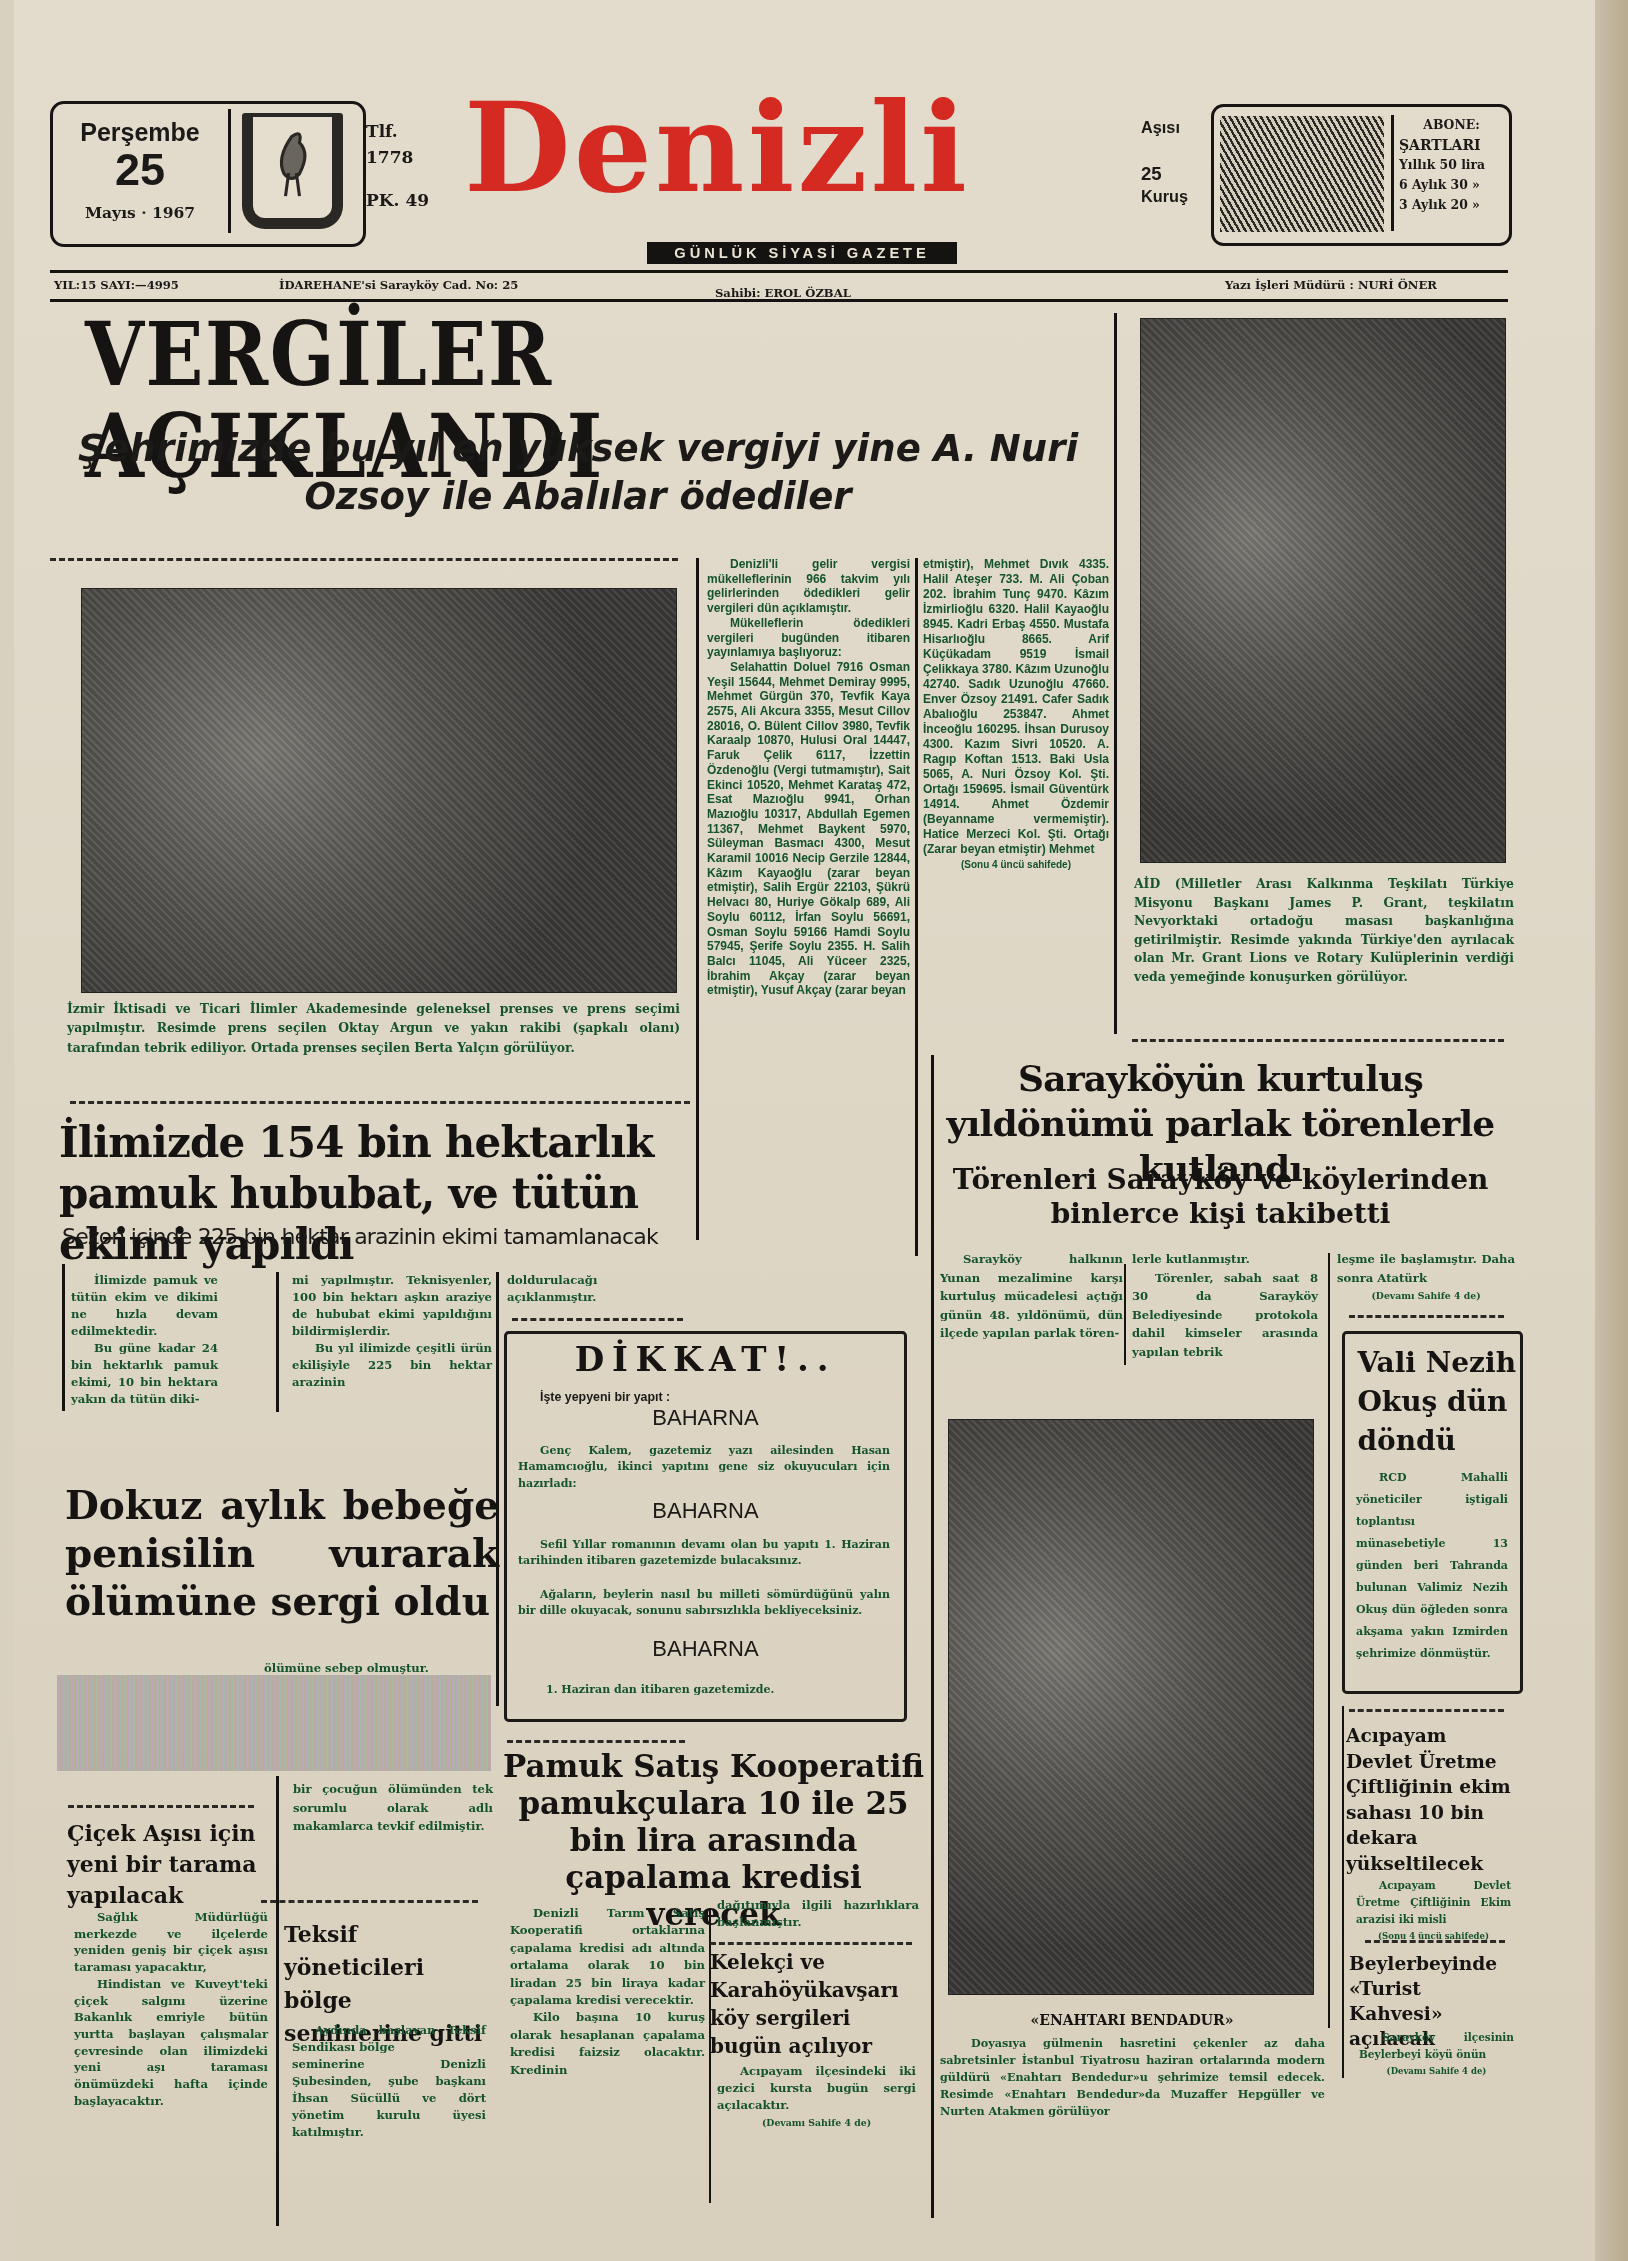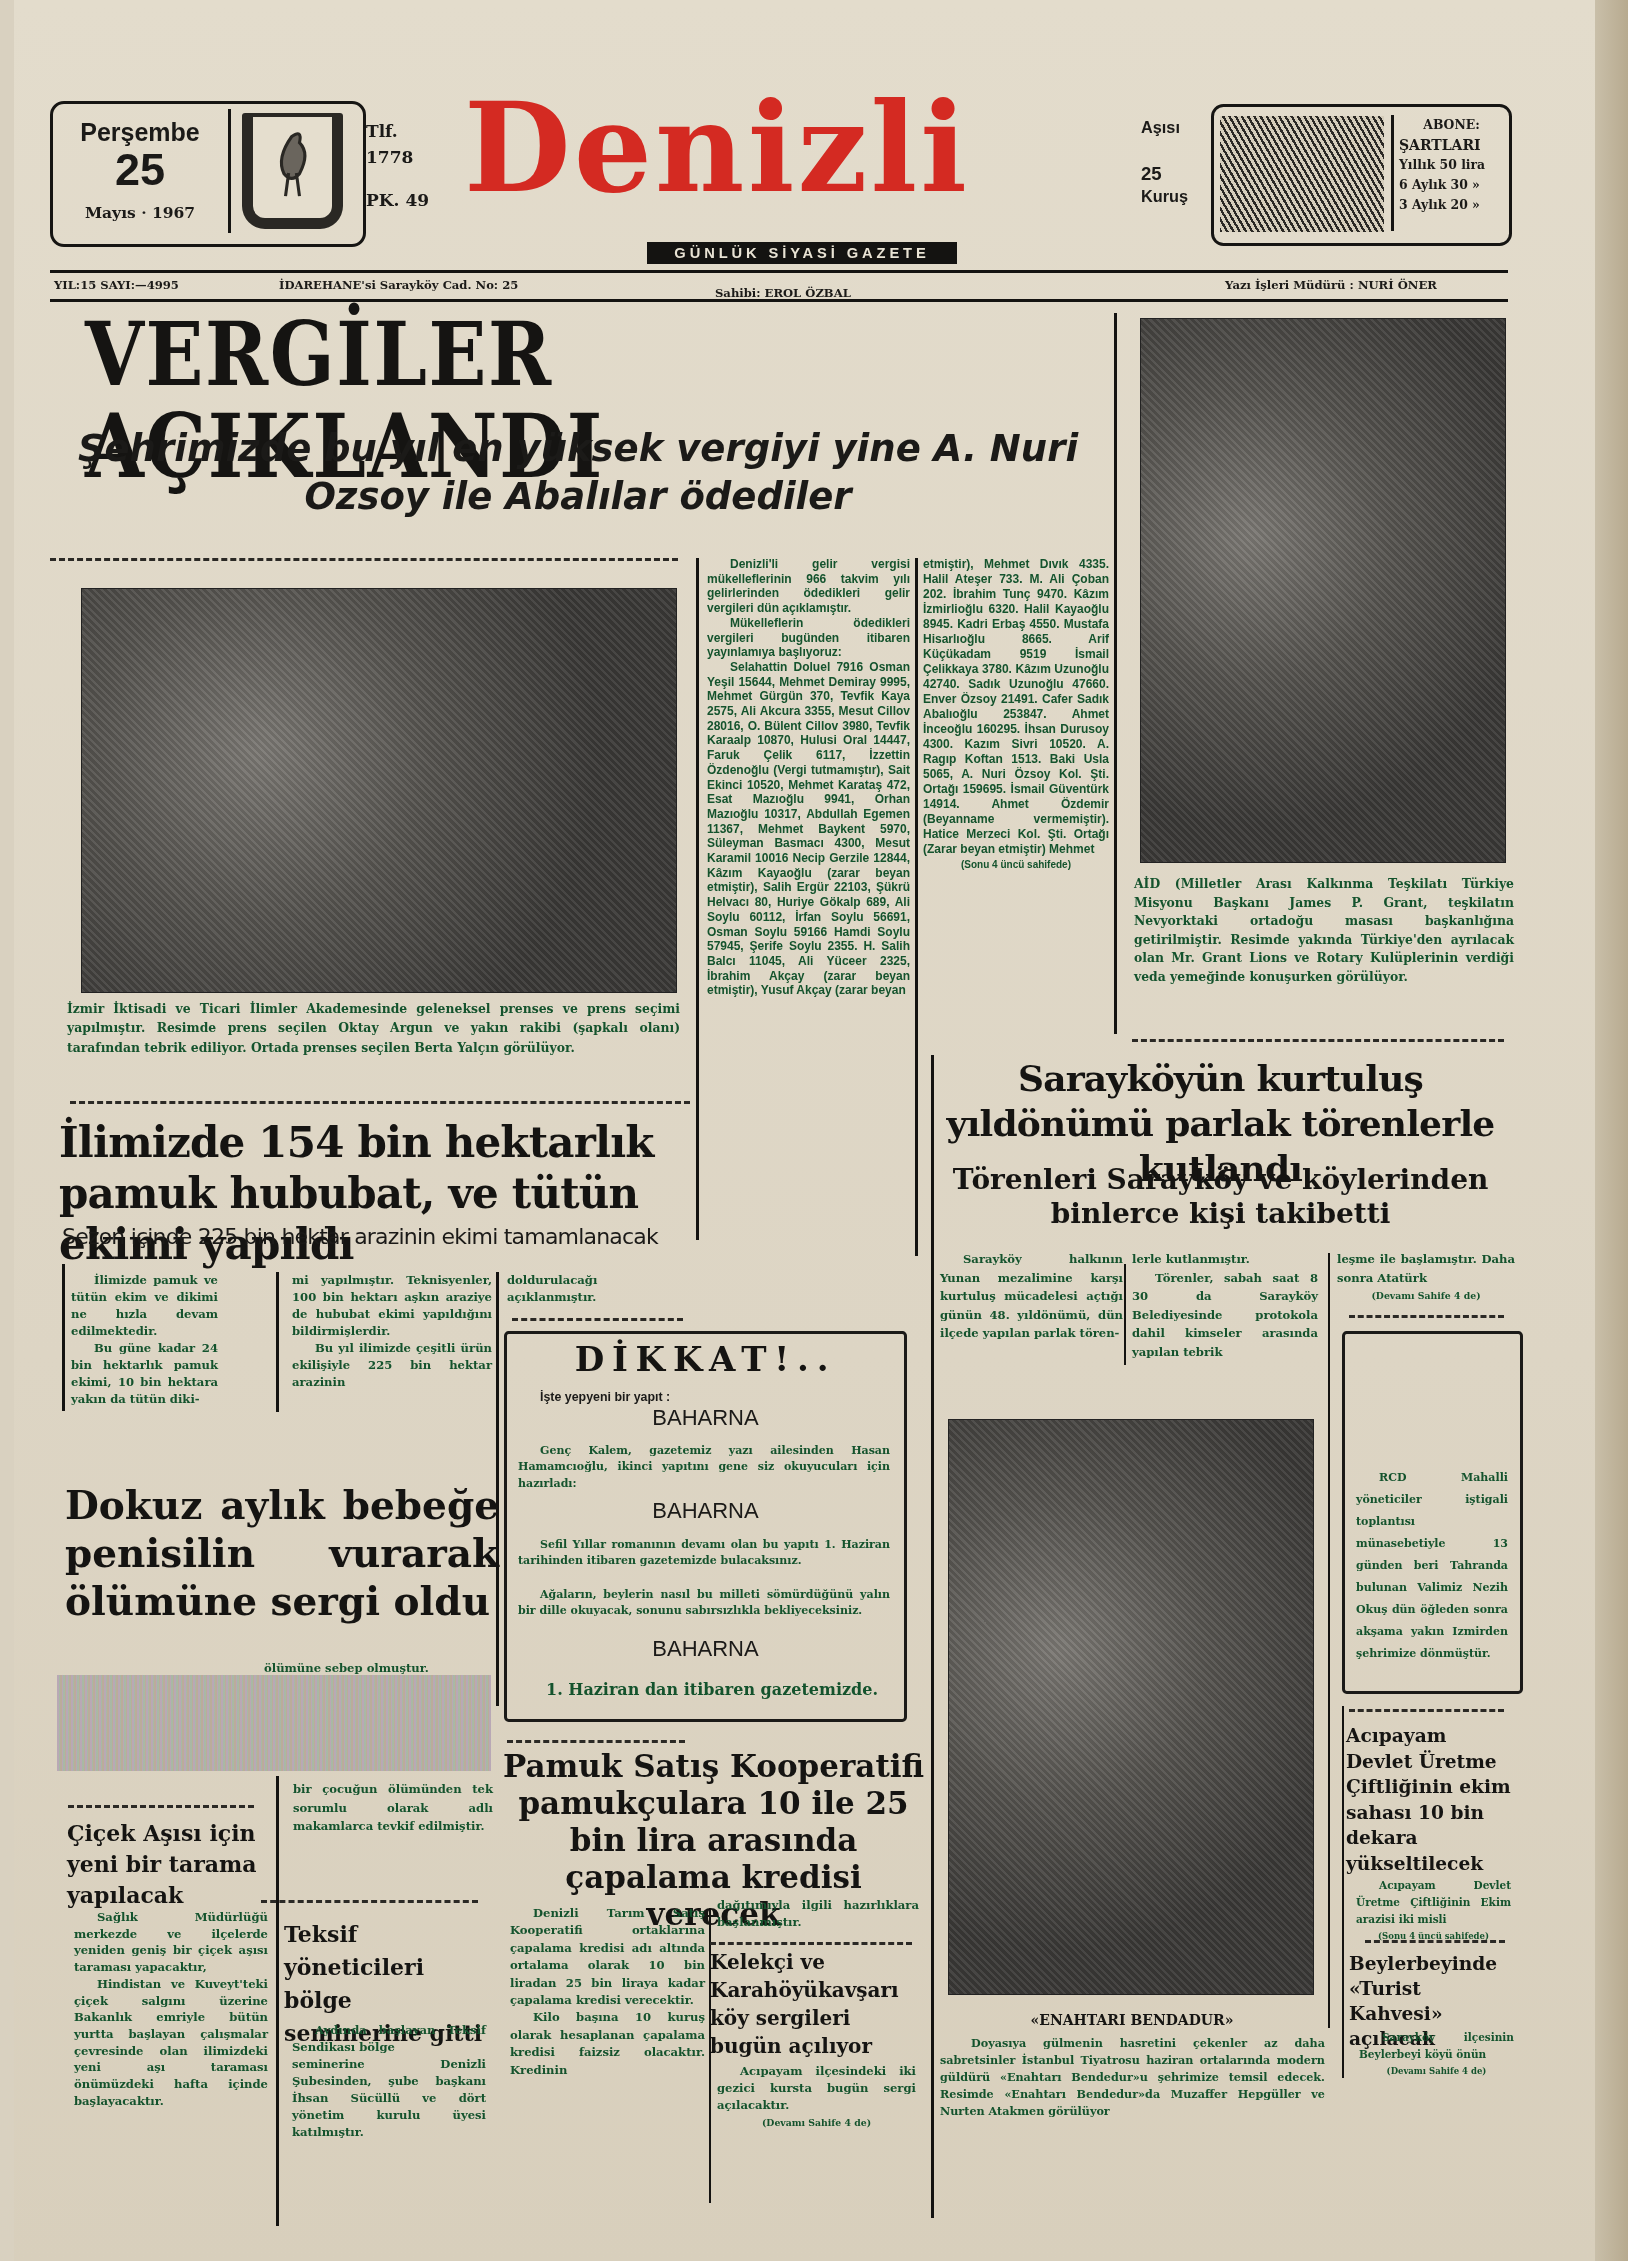--- a/index.html
+++ b/index.html
@@ -155,21 +155,21 @@
 
 <div class="abs wavy" style="left:504px;top:1331px;width:397px;height:385px;">
   <div class="abs hl center" style="left:0;top:7.8px;width:397px;font-size:34px;letter-spacing:7.8px;">DİKKAT!..</div>
   <div class="abs cond" style="left:33px;top:56px;font-size:12.4px;font-weight:bold;">İşte yepyeni bir yapıt :</div>
   <div class="abs cond center" style="left:0;top:71px;width:397px;font-size:22px;">BAHARNA</div>
   <div class="abs body" style="left:11px;top:109px;width:372px;font-family:'DejaVu Serif',serif;font-size:11px;line-height:16.3px;text-indent:22px;">Genç Kalem, gazetemiz yazı ailesinden Hasan Hamamcıoğlu, ikinci yapıtını gene siz okuyucuları için hazırladı:</div>
   <div class="abs cond center" style="left:0;top:164px;width:397px;font-size:22px;">BAHARNA</div>
   <div class="abs body" style="left:11px;top:203px;width:372px;font-family:'DejaVu Serif',serif;font-size:11px;line-height:16.3px;text-indent:22px;">Sefil Yıllar romanının devamı olan bu yapıtı 1. Haziran tarihinden itibaren gazetemizde bulacaksınız.</div>
   <div class="abs body" style="left:11px;top:253px;width:372px;font-family:'DejaVu Serif',serif;font-size:11px;line-height:16.3px;text-indent:22px;">Ağaların, beylerin nasıl bu milleti sömürdüğünü yalın bir dille okuyacak, sonunu sabırsızlıkla bekliyeceksiniz.</div>
   <div class="abs cond center" style="left:0;top:302px;width:397px;font-size:22px;">BAHARNA</div>
-  <div class="abs body" style="left:39px;top:347px;width:341px;font-family:'DejaVu Serif',serif;font-size:16px;">1. Haziran dan itibaren gazetemizde.</div>
+  <div class="abs body" style="left:39px;top:347px;width:341px;font-family:'DejaVu Serif',serif;font-size:11px;">1. Haziran dan itibaren gazetemizde.</div>
 </div>
 
 <div class="dash" style="left:507px;top:1740px;width:178px;"></div>
 <div class="abs hl center" style="left:502px;top:1748px;width:423px;font-size:31px;line-height:37px;">Pamuk Satış Kooperatifi pamukçulara 10 ile 25 bin lira arasında çapalama kredisi verecek</div>
 <div class="abs body" style="left:510px;top:1905px;width:195px;font-family:'DejaVu Serif',serif;font-size:11.6px;line-height:17.4px;">
   <p>Denizli Tarım Satış Kooperatifi ortaklarına çapalama kredisi adı altında ortalama olarak 10 bin liradan 25 bin liraya kadar çapalama kredisi verecektir.</p>
   <p>Kilo başına 10 kuruş olarak hesaplanan çapalama kredisi faizsiz olacaktır. Kredinin</p>
 </div>
 <div class="vrule" style="left:709px;top:1908px;height:295px;width:2.3px;"></div>
 <div class="abs body" style="left:717px;top:1897px;width:202px;font-family:'DejaVu Serif',serif;font-size:11.6px;line-height:17.4px;">
@@ -195,20 +195,21 @@
   <p>Törenler, sabah saat 8 30 da Sarayköy Belediyesinde protokola dahil kimseler arasında yapılan tebrik</p>
 </div>
 <div class="vrule" style="left:1328px;top:1253px;height:775px;width:2.3px;"></div>
 <div class="abs body" style="left:1337px;top:1250px;width:178px;font-family:'DejaVu Serif',serif;font-size:11.6px;line-height:18.6px;">
   <p style="text-indent:0;">leşme ile başlamıştır. Daha sonra Atatürk</p>
   <div class="center" style="font-size:9.3px;">(Devamı Sahife 4 de)</div>
 </div>
 <div class="dash" style="left:1349px;top:1315px;width:155px;"></div>
 
 <div class="abs wavy" style="left:1342px;top:1331px;width:175px;height:357px;">
+  <div class="abs hl" style="left:12.4px;top:9.3px;width:163px;font-size:28px;line-height:39px;">Vali Nezih Okuş dün döndü</div>
   <div class="abs body" style="left:11px;top:133px;width:152px;font-family:'DejaVu Serif',serif;font-size:11px;line-height:22px;">
     <p>RCD Mahalli yöneticiler iştigali toplantısı münasebetiyle 13 günden beri Tahranda bulunan Valimiz Nezih Okuş dün öğleden sonra akşama yakın Izmirden şehrimize dönmüştür.</p>
   </div>
 </div>
 
 <div class="photo" style="left:948px;top:1419px;width:364px;height:574px;">
     <div class="cap-inner"></div>
   </div>
 <div class="abs hl center" style="left:938px;top:2013px;width:388px;font-size:14px;">«ENAHTARI BENDADUR»</div>
 <div class="abs body" style="left:940px;top:2035px;width:385px;font-family:'DejaVu Serif',serif;font-size:11.2px;line-height:17px;text-indent:31px;">Doyasıya gülmenin hasretini çekenler az daha sabretsinler İstanbul Tiyatrosu haziran ortalarında modern güldürü «Enahtarı Bendedur»u şehrimize temsil edecek. Resimde «Enahtarı Bendedur»da Muzaffer Hepgüller ve Nurten Atakmen görülüyor</div>

